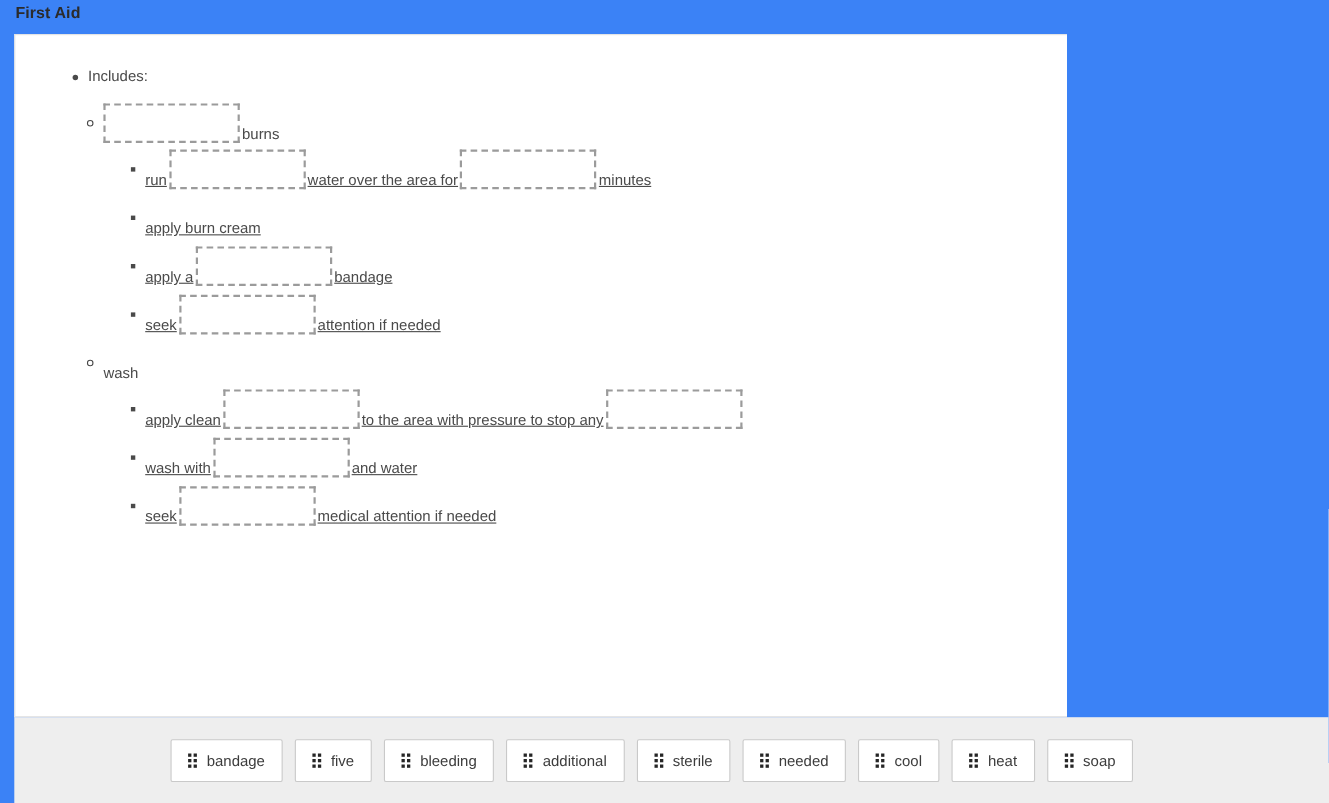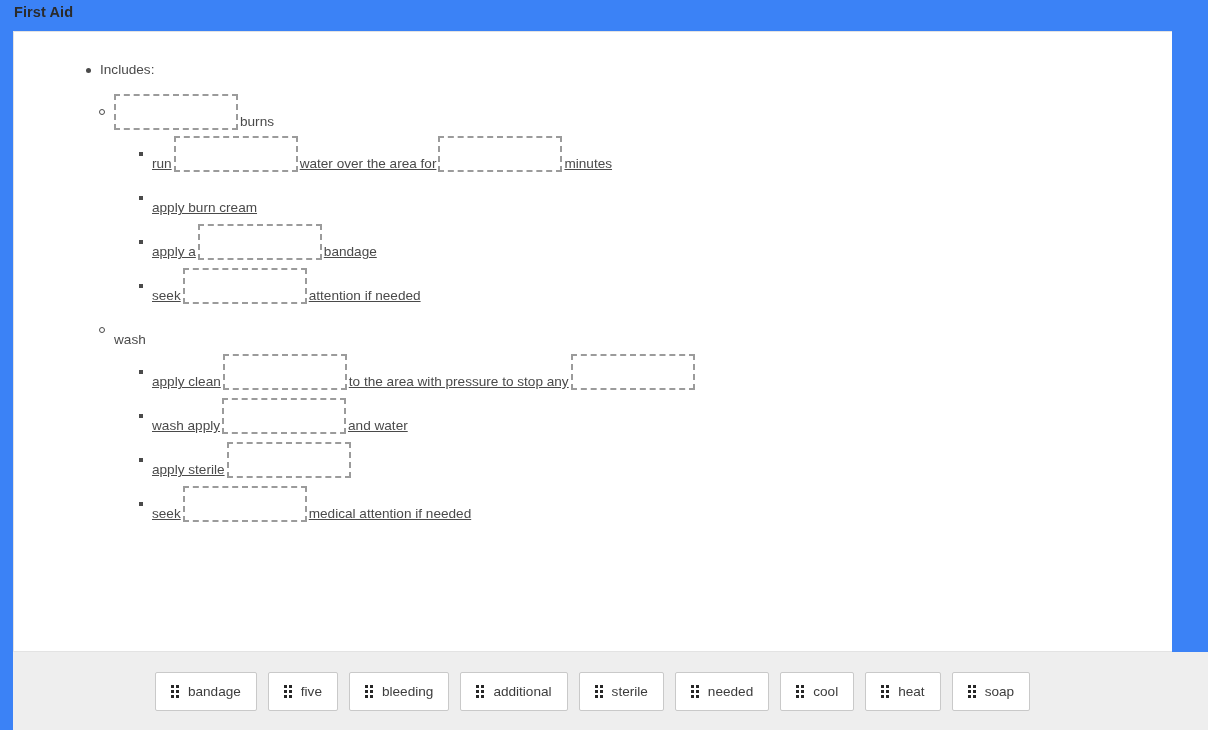--- a/index.html
+++ b/index.html
@@ -29,28 +29,27 @@
     font-weight: bold;
     color: #2b2b2b;
     letter-spacing: 0.1px;
   }
 
   
   .panel {
     position: absolute;
     left: 13px;
     top: 31px;
-    width: 1159px;
+    width: 957px;
     height: 621px;
     box-sizing: border-box;
     background: #ffffff;
     border: 1px solid #e3e3e3;
     border-right: none;
     overflow: hidden;
-    padding-left: 20px;
   }
 
   .content {
     padding: 0;
     margin: 0;
   }
 
   
   ul.lvl1, ul.lvl2, ul.lvl3 {
     margin: 0;
@@ -268,30 +267,23 @@
                 <div class="row">
                   <span class="txt sp-r">apply clean</span>
                   <span class="dropzone"></span>
                   <span class="txt sp-l sp-r">to the area with pressure to stop any</span>
                   <span class="dropzone"></span>
                 </div>
               </li>
               <li class="item l3">
                 <span class="marker"></span>
                 <div class="row">
-                  <span class="txt sp-r">wash apply</span>
+                  <span class="txt sp-r">wash with</span>
                   <span class="dropzone"></span>
                   <span class="txt sp-l">and water</span>
-                </div>
-              </li>
-              <li class="item l3">
-                <span class="marker"></span>
-                <div class="row">
-                  <span class="txt sp-r">apply sterile</span>
-                  <span class="dropzone"></span>
                 </div>
               </li>
               <li class="item l3">
                 <span class="marker"></span>
                 <div class="row">
                   <span class="txt sp-r">seek</span>
                   <span class="dropzone"></span>
                   <span class="txt sp-l">medical attention if needed</span>
                 </div>
               </li>

